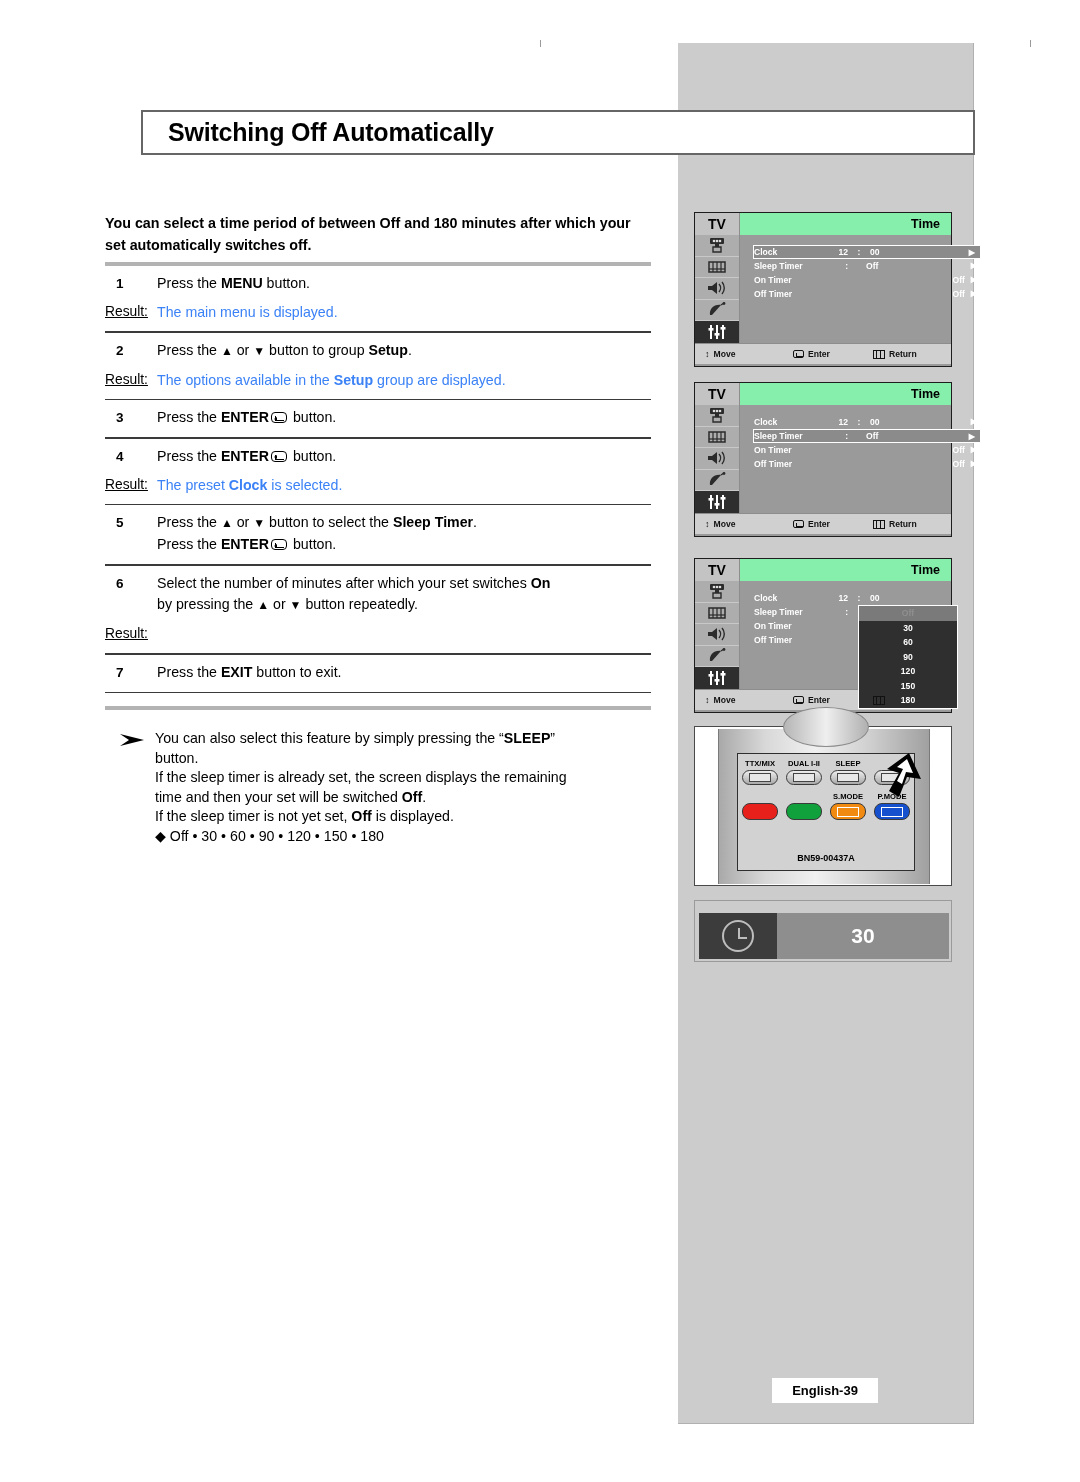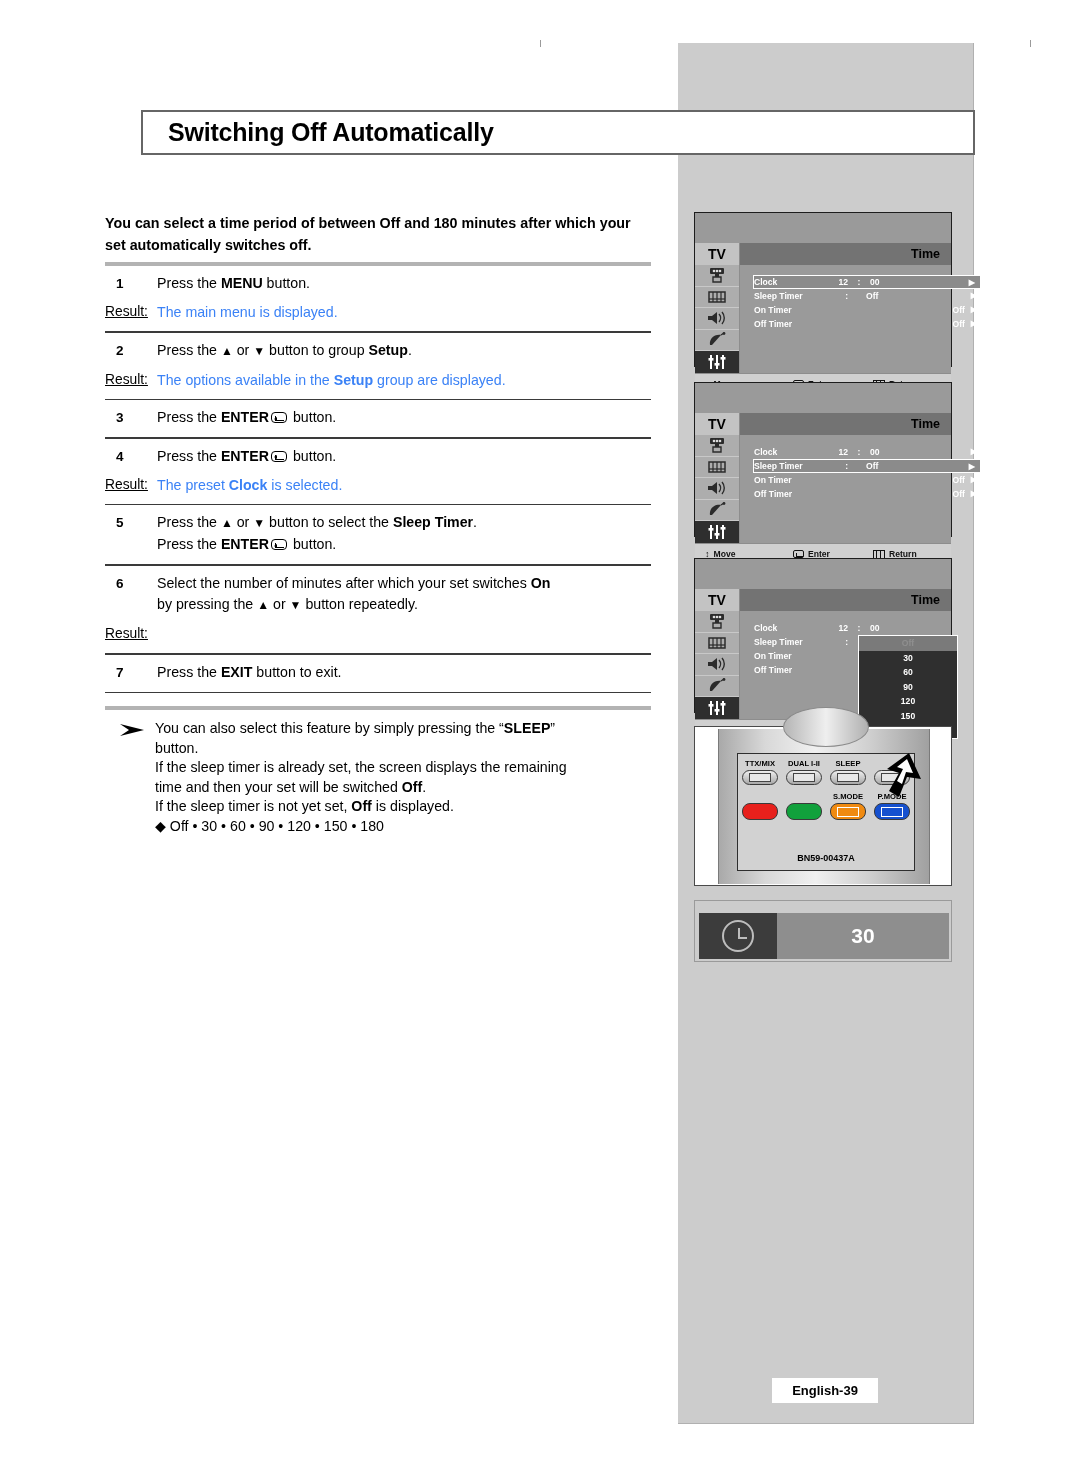--- a/index.html
+++ b/index.html
@@ -77,31 +77,31 @@
   .ent-icon::before {
     content:""; position:absolute; left:2px; top:3.5px;
     width:0; height:0;
     border-top:2.4px solid transparent; border-bottom:2.4px solid transparent;
     border-right:3.4px solid #000;
   }
   .arr { font-size:12px; }
 
   
   .note { position:absolute; left:105px; top:706px; width:546px; }
-  .note-body { display:flex; padding-top:9px; }
+  .note-body { display:flex; padding-top:19px; }
   .note-mark { width:50px; flex:0 0 50px; padding-left:14px; padding-top:4px; }
   .note-text { font-size:14.2px; line-height:19.6px; color:#000; }
 
   
   .osd {
     position:absolute; width:258px; height:155px;
     background:#9a9a9a; border:1.6px solid #1d1d1d;
     font-size:8.3px; color:#ffffff;
   }
-  .osd-top { display:flex; height:22px; background:#737373;margin-top:30px; }
+  .osd-top { display:flex; height:22px; background:#86efac; }
   .osd-tv {
     width:45px; display:flex; align-items:center; justify-content:center;
     font-size:14px; font-weight:bold; color:#000;
     background:#c3c3c3; border-right:1px solid #8d8d8d;
   }
   .osd-title {
     flex:1; display:flex; align-items:center; justify-content:flex-end;
     padding-right:11px; font-size:12.5px; font-weight:bold; color:#000;
   }
   .osd-mid { display:flex; height:108px; }

